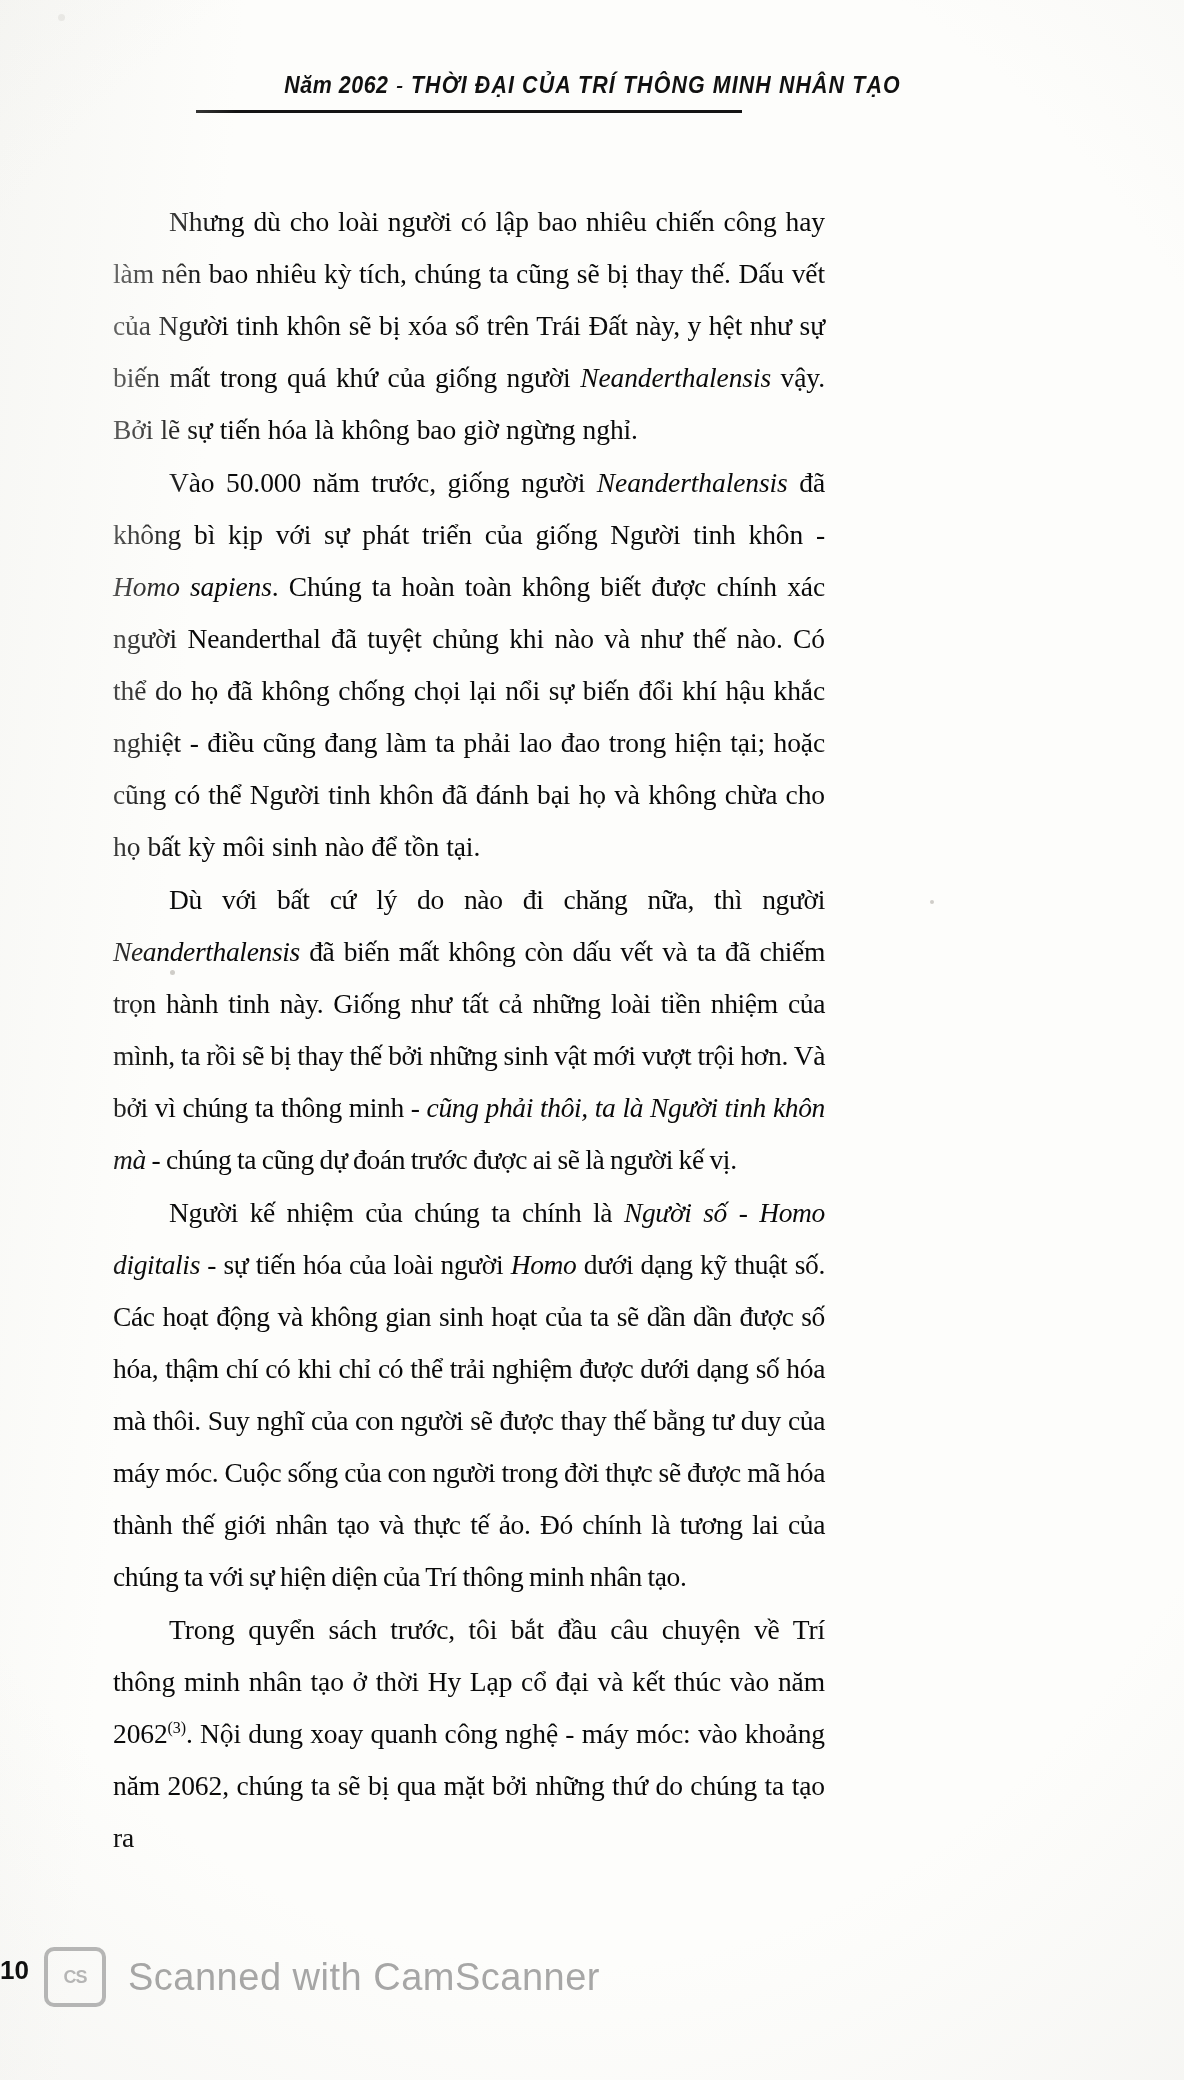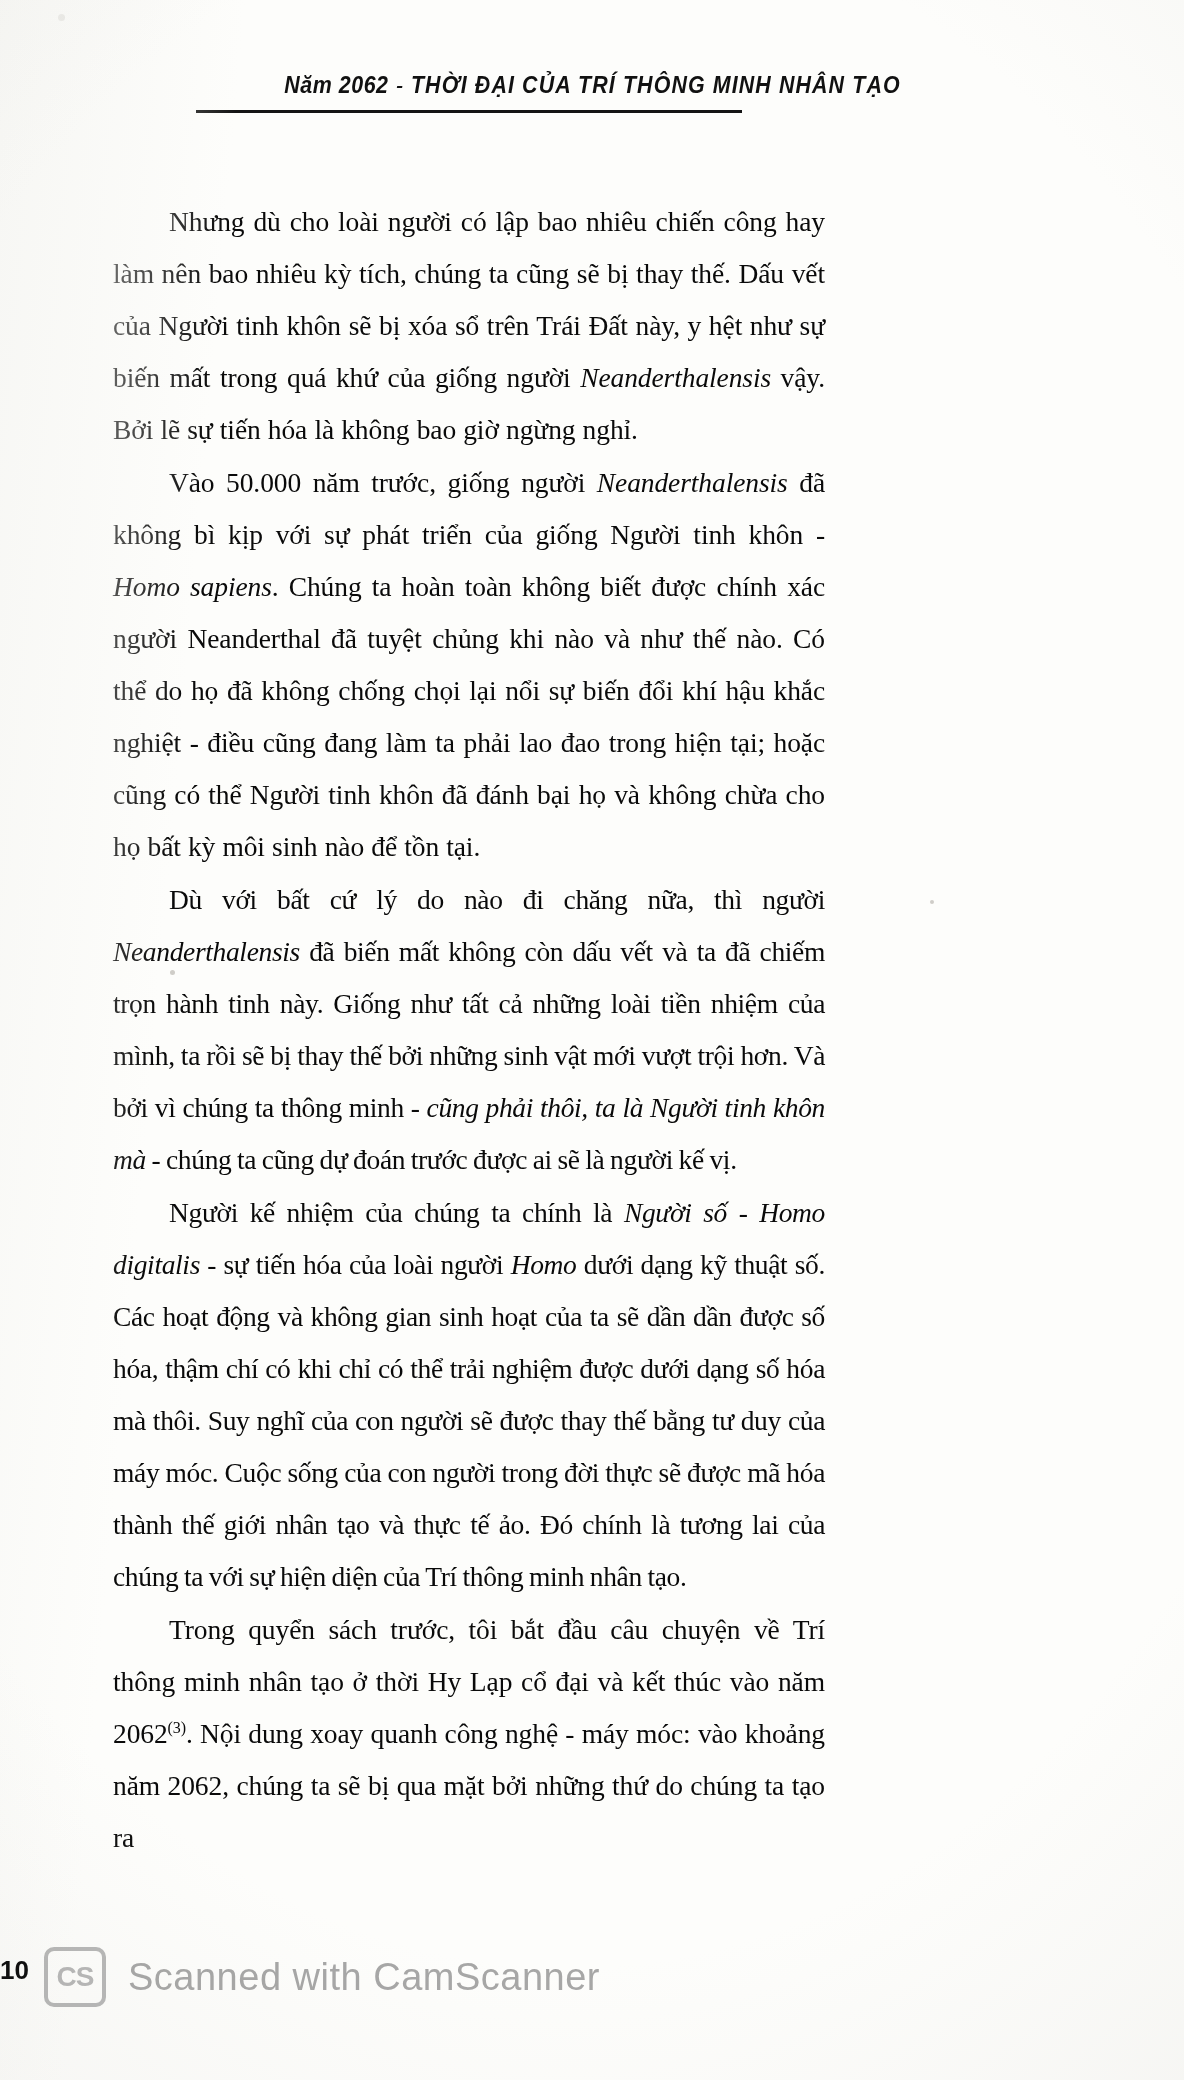--- a/index.html
+++ b/index.html
@@ -130,21 +130,21 @@
   .cs-badge {
     width: 54px;
     height: 52px;
     border: 4px solid #8d8d8d;
     border-radius: 10px;
     display: flex;
     align-items: center;
     justify-content: center;
     font-family: "Liberation Sans", "DejaVu Sans", sans-serif;
     font-weight: 700;
-    font-size: 28px;
+    font-size: 18px;
     letter-spacing: -1px;
     color: #8d8d8d;
   }
   .cs-text {
     font-family: "Liberation Sans", "DejaVu Sans", sans-serif;
     font-size: 38px;
     letter-spacing: 0.5px;
     color: #737373;
     white-space: nowrap;
   }

